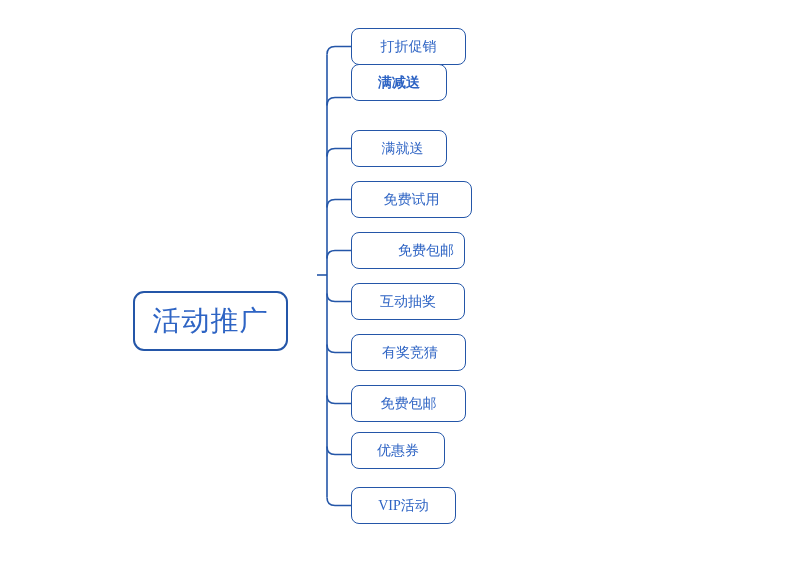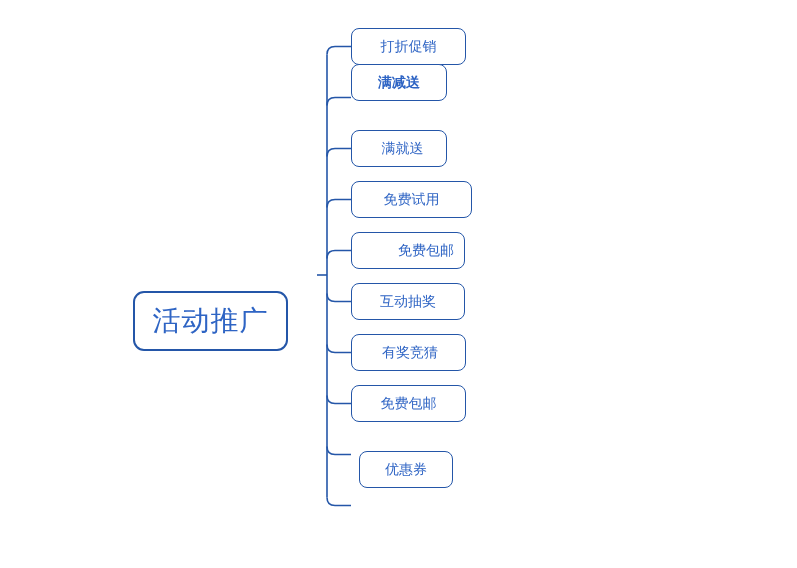--- a/index.html
+++ b/index.html
@@ -51,21 +51,21 @@
     padding: 0 10px;
   }
   .n0 { top: 28px;  min-width: 115px; }
   .n1 { top: 64px;  min-width: 96px; font-weight: bold; }
   .n2 { top: 130px; min-width: 96px; padding-left: 17px; }
   .n3 { top: 181px; min-width: 121px; }
   .n4 { top: 232px; min-width: 114px; justify-content: flex-end; }
   .n5 { top: 283px; min-width: 114px; }
   .n6 { top: 334px; min-width: 115px; padding-left: 13px; }
   .n7 { top: 385px; min-width: 115px; }
-  .n8 { top: 451px; min-width: 94px; margin-left: 8px; }
+  .n8 { top: 432px; min-width: 94px; }
   .n9 { top: 487px; min-width: 105px; }
 </style>
 </head>
 <body>
 
 <div class="canvas">
 
   <svg class="connectors" viewBox="0 0 797 568" fill="none" stroke="#2456a8" stroke-width="1.6">
 
     <path d="M 317 275 H 327"></path>
@@ -109,14 +109,17 @@
   </div>
   <div class="node child-node n6">
     <span>有奖竞猜</span>
   </div>
   <div class="node child-node n7">
     <span>免费包邮</span>
   </div>
   <div class="node child-node n8">
     <span>优惠券</span>
   </div>
+  <div class="node child-node n9">
+    <span>VIP活动</span>
+  </div>
 
 </div>
 
 </body></html>

